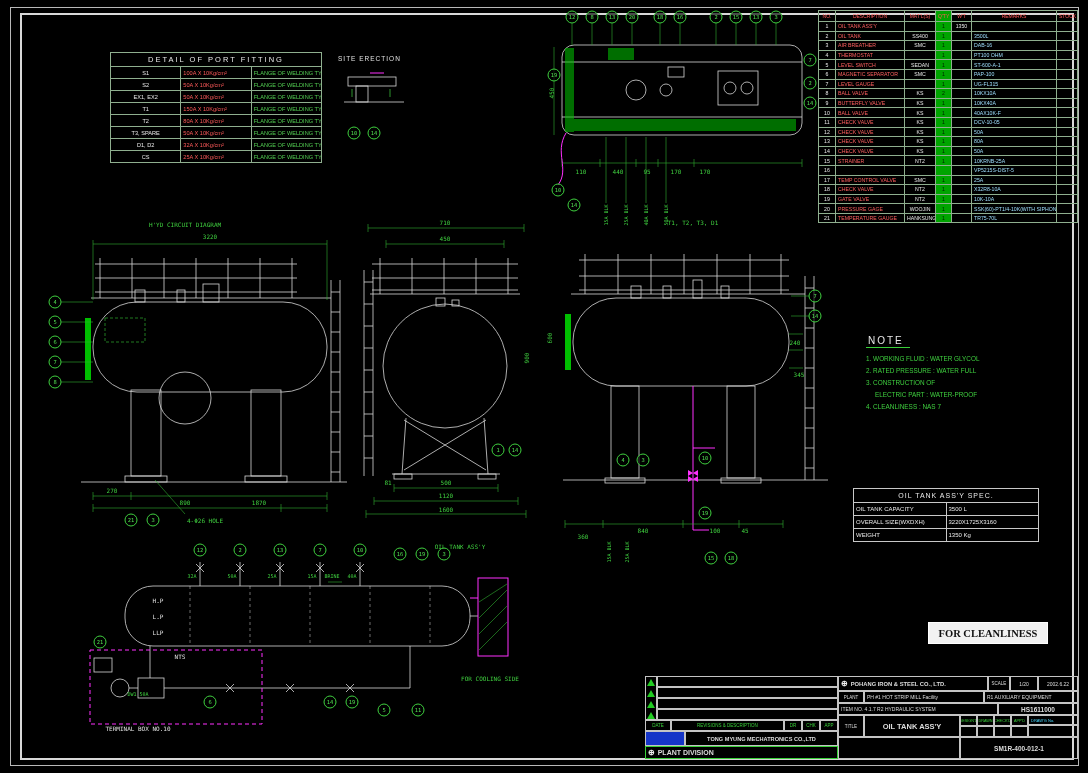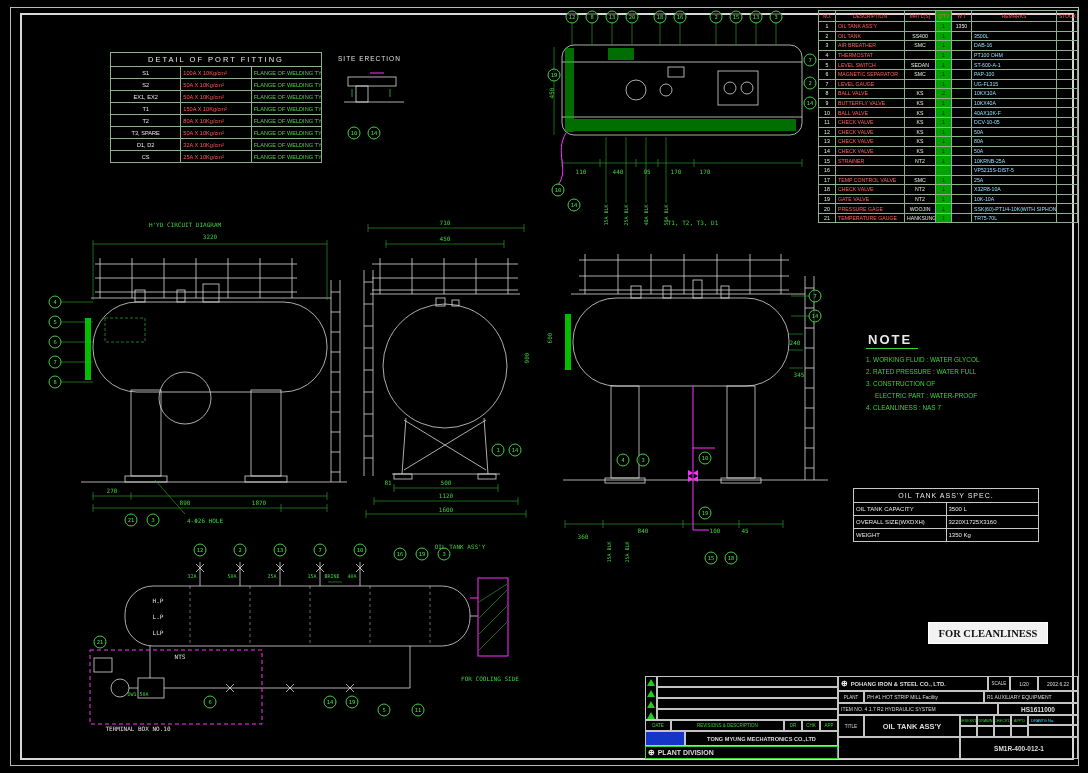--- a/index.html
+++ b/index.html
@@ -28,22 +28,22 @@
   .c-qty{width:11px;background:#00a400;color:#002000;text-align:center;}
   .c-wt{width:15px;color:#e8e8e8;text-align:center;}
   .c-remarks{width:80px;color:#9fdfff;}
   .c-stock{color:#e8e8e8;}
   .spec td{height:12px;font-size:6px;color:#e8e8e8;}
   .spec td:first-child{width:84px;}
   .spec .tbl-title{font-size:7px;letter-spacing:1px;}
   .spec th,.spec td{border-color:#c8c8c8;}
 
   
-  .note-title{color:#e8e8e8;font-size:13px;letter-spacing:2px;border-bottom:1px solid #39d039;
-      display:inline-block;padding:0 6px 1px 2px;margin-bottom:5px;font-weight:bold;}
+  .note-title{color:#e8e8e8;font-size:10px;letter-spacing:2px;border-bottom:1px solid #39d039;
+      display:inline-block;padding:0 6px 1px 2px;margin-bottom:5px;}
   .note-line{color:#3fd03f;font-size:6.4px;line-height:12px;white-space:pre;}
 
   
   .ann{position:absolute;transform:translate(-50%,-50%);font-family:"DejaVu Sans Mono",monospace;
       font-size:6px;color:#3fd03f;white-space:nowrap;pointer-events:none;z-index:4;}
   .ann.rot{transform:translate(-50%,-50%) rotate(-90deg);}
   .ann.balloon{width:11px;height:11px;line-height:10px;border:1px solid #3fd03f;border-radius:50%;
       text-align:center;font-size:5.4px;color:#52e052;background:rgba(0,0,0,.65);}
   .ann.white{color:#e2e2e2;}
   .ann.label{font-size:6px;}

